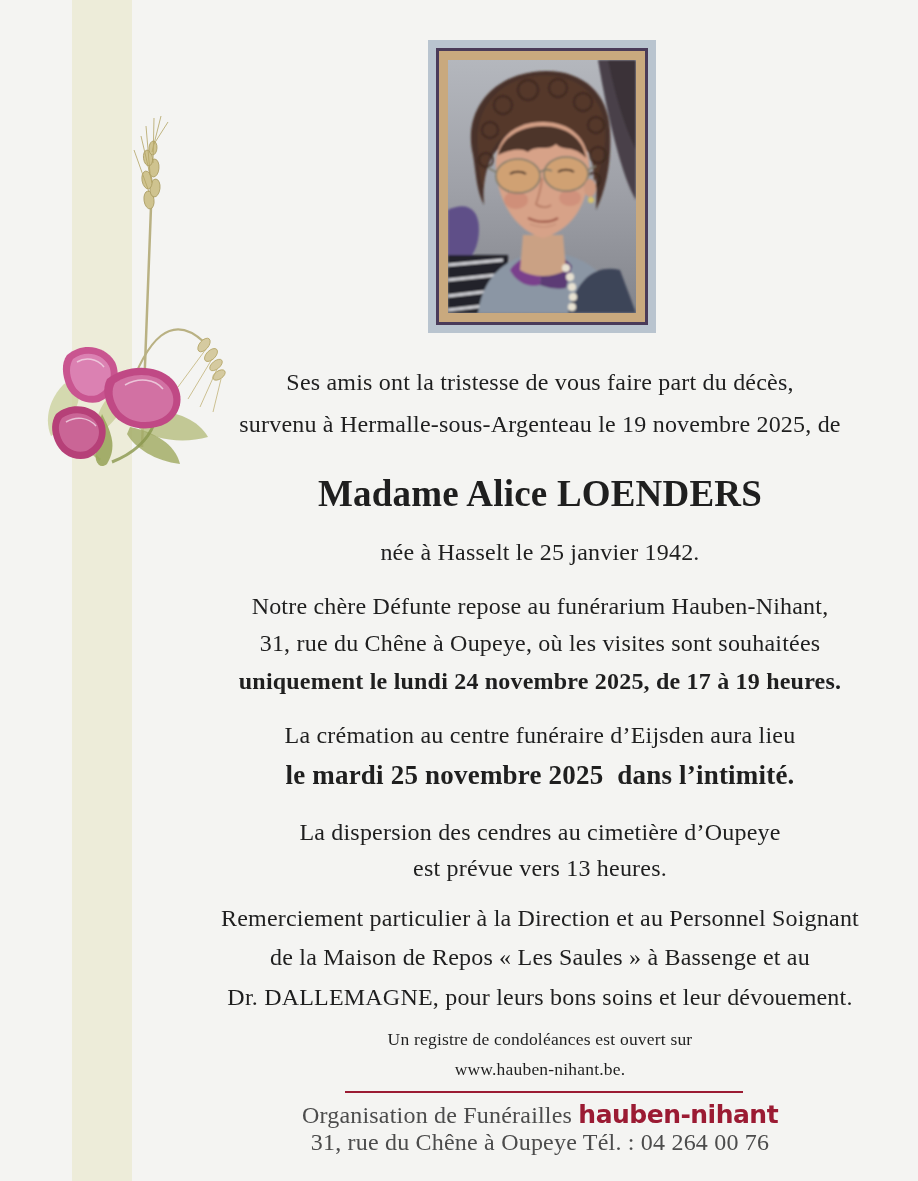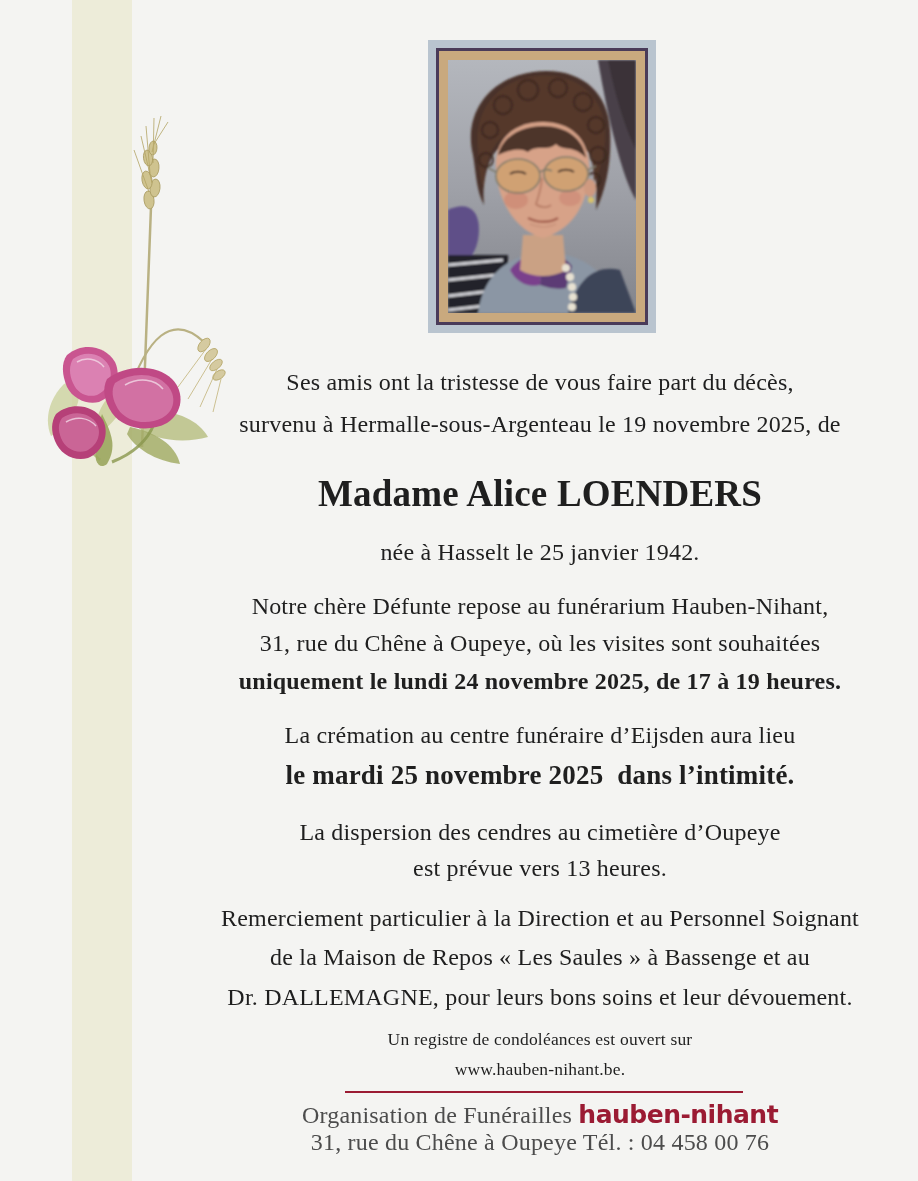--- a/index.html
+++ b/index.html
@@ -198,16 +198,16 @@
 
   <div class="divider"></div>
 
   <div class="line footer-line" style="top:1100px">
     <span>Organisation de Funérailles</span>
     <span class="org-logo">hauben-nihant</span>
   </div>
   <div class="line footer-line" style="top:1128px">
     <span>31, rue du Chêne à</span>
     <span class="city">Oupeye</span>
-    <span>Tél. : 04 458 00 76</span>
+    <span>Tél. : 04 264 00 76</span>
   </div>
 
 </div>
 
 </body></html>

